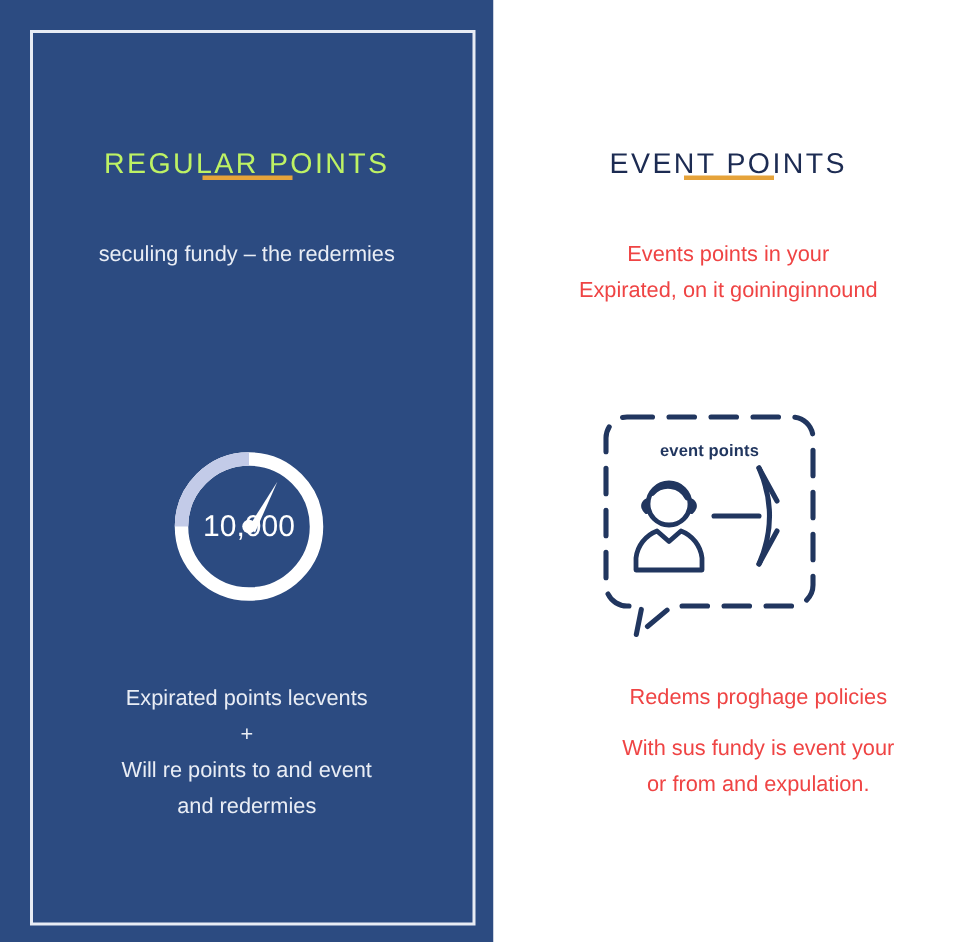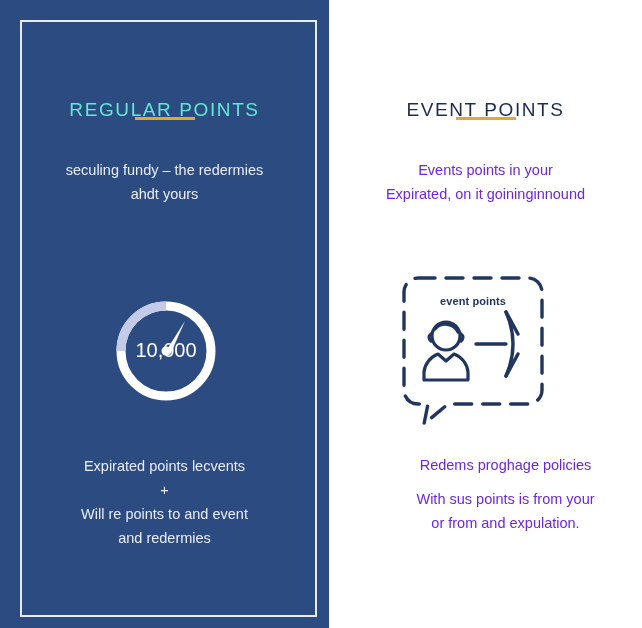--- a/index.html
+++ b/index.html
@@ -57,21 +57,21 @@
     position: absolute;
     left: 0;
     right: 0;
     text-align: center;
     font-size: 19px;
     letter-spacing: 1.6px;
     font-weight: 400;
   }
   .heading-left {
     top: 83px;
-    color: #5eead4;
+    color: #bef264;
   }
   .heading-right {
     top: 83px;
     color: #1c2b52;
   }
 
   .rule {
     position: absolute;
     width: 60px;
     height: 3px;
@@ -88,21 +88,21 @@
     right: 0;
     text-align: center;
     font-size: 14.5px;
     line-height: 22px;
     font-weight: 400;
   }
   .copy-left {
     color: #e9edf5;
   }
   .copy-right {
-    color: #6d28d9;
+    color: #ef4444;
   }
   .copy-intro-left { top: 158px; padding: 0 36px; }
   .copy-intro-right { top: 158px; padding: 0 40px; }
 
   .copy-outro-left { top: 454px; padding: 0 56px; }
   .copy-outro-right { top: 453px; padding: 0 34px; margin-left: 40px; }
 
   .plus-line {
     display: block;
     line-height: 24px;
@@ -147,21 +147,20 @@
 
   <section class="panel-left">
     <div class="panel-left-inner-border"></div>
 
     <h2 class="heading heading-left">REGULAR POINTS</h2>
 
     <div class="rule"></div>
 
     <div class="copy copy-left copy-intro-left">
       <span class="plus-line">seculing fundy – the redermies</span>
-      <span class="plus-line">ahdt yours</span>
     </div>
 
     <div class="gauge-wrap">
       <svg class="gauge-svg" width="106" height="106" viewBox="0 0 106 106">
 
         <circle cx="53" cy="53" r="45" fill="none" stroke="#ffffff" stroke-width="9"></circle>
 
         <path d="M 8 53 A 45 45 0 0 1 53 8" fill="none" stroke="#c3cbe8" stroke-width="9" stroke-linecap="butt"></path>
 
         <path d="M 53 53 L 72 23 L 57 57 Z" fill="#ffffff"></path>
@@ -186,21 +185,21 @@
     <div class="rule"></div>
 
     <div class="copy copy-right copy-intro-right">
       <span class="plus-line">Events points in your</span>
       <span class="plus-line">Expirated, on it goininginnound</span>
     </div>
 
     <div class="copy copy-right copy-outro-right">
       <span class="plus-line">Redems proghage policies</span>
       <span class="gap-line"></span>
-      <span class="plus-line">With sus points is from your</span>
+      <span class="plus-line">With sus fundy is event your</span>
       <span class="plus-line">or from and expulation.</span>
     </div>
   </section>
 
   <div class="bubble-wrap">
     <svg class="bubble-svg" width="150" height="155" viewBox="0 0 150 155">
 
       <path d="M 20 6 H 130 A 14 14 0 0 1 144 20 V 118 A 14 14 0 0 1 130 132 H 50
                L 26 152 L 30 132 H 20 A 14 14 0 0 1 6 118 V 20 A 14 14 0 0 1 20 6 Z" fill="none" stroke="#21365f" stroke-width="3.4" stroke-linejoin="round" stroke-linecap="round" stroke-dasharray="17 11"></path>
 

